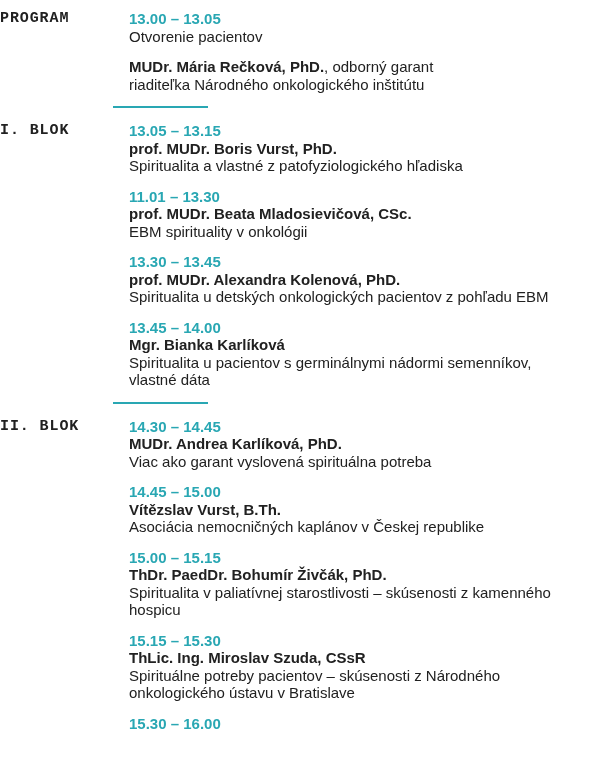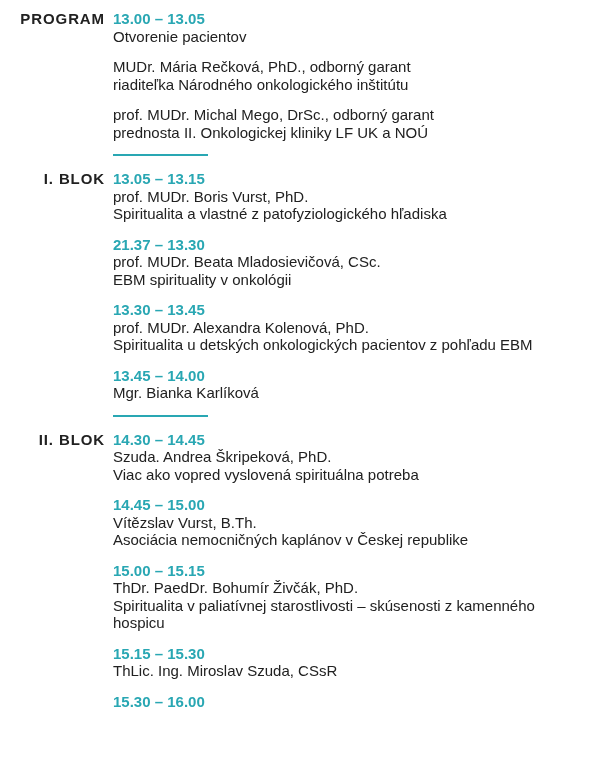--- a/index.html
+++ b/index.html
@@ -21,35 +21,36 @@
     padding: 10px 18px 0 113px;
   }
   .block {
     position: relative;
   }
   .block-label {
     position: absolute;
     left: -113px;
     top: 0;
     width: 105px;
-    text-align: right;
+    text-align: left;
     font-weight: bold;
     letter-spacing: 0.9px;
     color: var(--text-color, #212121);
     white-space: nowrap;
+    font-family: Liberation Mono, monospace;
   }
   .entry {
-    margin: 0 0 13px 0;
+    margin: 0 0 13px 16px;
   }
   .entry .time {
     color: var(--accent-color, #29a7b3);
     font-weight: bold;
   }
   .entry .title .bold {
-    font-weight: normal;
+    font-weight: bold;
   }
   .entry .line {
     
   }
   .divider {
     width: 95px;
     height: 2px;
     background: var(--accent-color, #29a7b3);
     margin: 10px 0 14px 0;
   }
@@ -70,72 +71,68 @@
   </div>
 
   <div class="entry">
 
     <div class="title"><span class="bold">MUDr. Mária Rečková, PhD.</span><span class="suffix">, odborný garant</span></div>
     <div class="lines">
             <div class="line">riaditeľka Národného onkologického inštitútu</div>
           </div>
   </div>
 
-  <div class="entry">
-
-    <div class="title"><span class="bold">prof. MUDr. Michal Mego, DrSc.</span><span class="suffix">, odborný garant</span></div>
-    <div class="lines">
-            <div class="line">prednosta II. Onkologickej kliniky LF UK a NOÚ</div>
-          </div>
-  </div>
 </div>
   </section>
 <div class="divider"></div>
   <section class="block">
     <div class="block-label">I. BLOK</div>
     <div class="entries">
   <div class="entry">
     <div class="time">13.05 – 13.15</div>
     <div class="title"><span class="bold">prof. MUDr. Boris Vurst, PhD.</span></div>
     <div class="lines">
             <div class="line">Spiritualita a vlastné z patofyziologického hľadiska</div>
           </div>
   </div>
 
   <div class="entry">
-    <div class="time">21.37 – 13.30</div>
+    <div class="time">11.01 – 13.30</div>
     <div class="title"><span class="bold">prof. MUDr. Beata Mladosievičová, CSc.</span></div>
     <div class="lines">
             <div class="line">EBM spirituality v onkológii</div>
           </div>
   </div>
 
   <div class="entry">
     <div class="time">13.30 – 13.45</div>
     <div class="title"><span class="bold">prof. MUDr. Alexandra Kolenová, PhD.</span></div>
     <div class="lines">
             <div class="line">Spiritualita u detských onkologických pacientov z pohľadu EBM</div>
           </div>
   </div>
 
   <div class="entry">
     <div class="time">13.45 – 14.00</div>
     <div class="title"><span class="bold">Mgr. Bianka Karlíková</span></div>
+    <div class="lines">
+            <div class="line">Spiritualita u pacientov s germinálnymi nádormi semenníkov, vlastné dáta</div>
+          </div>
   </div>
 </div>
   </section>
 <div class="divider"></div>
   <section class="block">
     <div class="block-label">II. BLOK</div>
     <div class="entries">
   <div class="entry">
     <div class="time">14.30 – 14.45</div>
-    <div class="title"><span class="bold">Szuda. Andrea Škripeková, PhD.</span></div>
+    <div class="title"><span class="bold">MUDr. Andrea Karlíková, PhD.</span></div>
     <div class="lines">
-            <div class="line">Viac ako vopred vyslovená spirituálna potreba</div>
+            <div class="line">Viac ako garant vyslovená spirituálna potreba</div>
           </div>
   </div>
 
   <div class="entry">
     <div class="time">14.45 – 15.00</div>
     <div class="title"><span class="bold">Vítězslav Vurst, B.Th.</span></div>
     <div class="lines">
             <div class="line">Asociácia nemocničných kaplánov v Českej republike</div>
           </div>
   </div>
@@ -144,20 +141,24 @@
     <div class="time">15.00 – 15.15</div>
     <div class="title"><span class="bold">ThDr. PaedDr. Bohumír Živčák, PhD.</span></div>
     <div class="lines">
             <div class="line">Spiritualita v paliatívnej starostlivosti – skúsenosti z kamenného hospicu</div>
           </div>
   </div>
 
   <div class="entry">
     <div class="time">15.15 – 15.30</div>
     <div class="title"><span class="bold">ThLic. Ing. Miroslav Szuda, CSsR</span></div>
+    <div class="lines">
+            <div class="line">Spirituálne potreby pacientov – skúsenosti z Národného</div>
+            <div class="line">onkologického ústavu v Bratislave</div>
+          </div>
   </div>
 
   <div class="entry">
     <div class="time">15.30 – 16.00</div>
 
   </div>
 </div>
   </section>
 </div>
 

